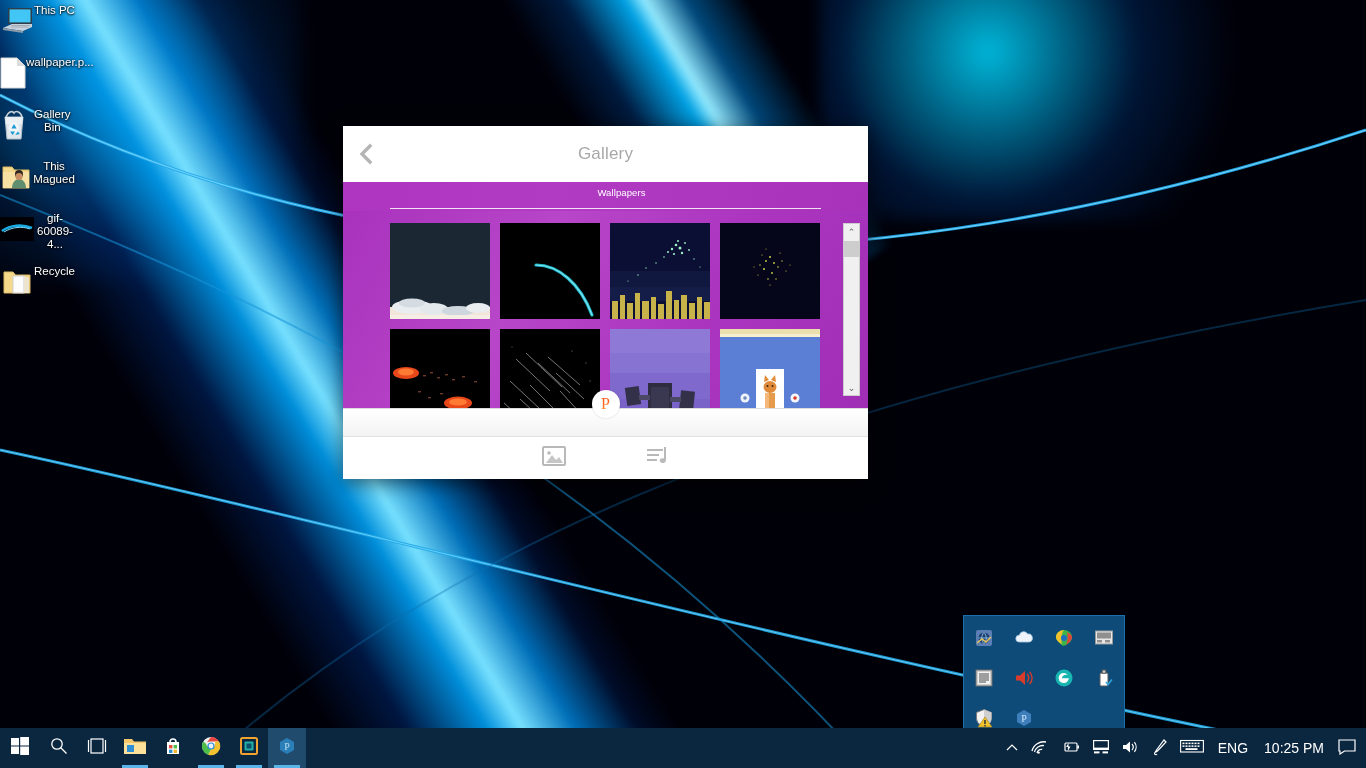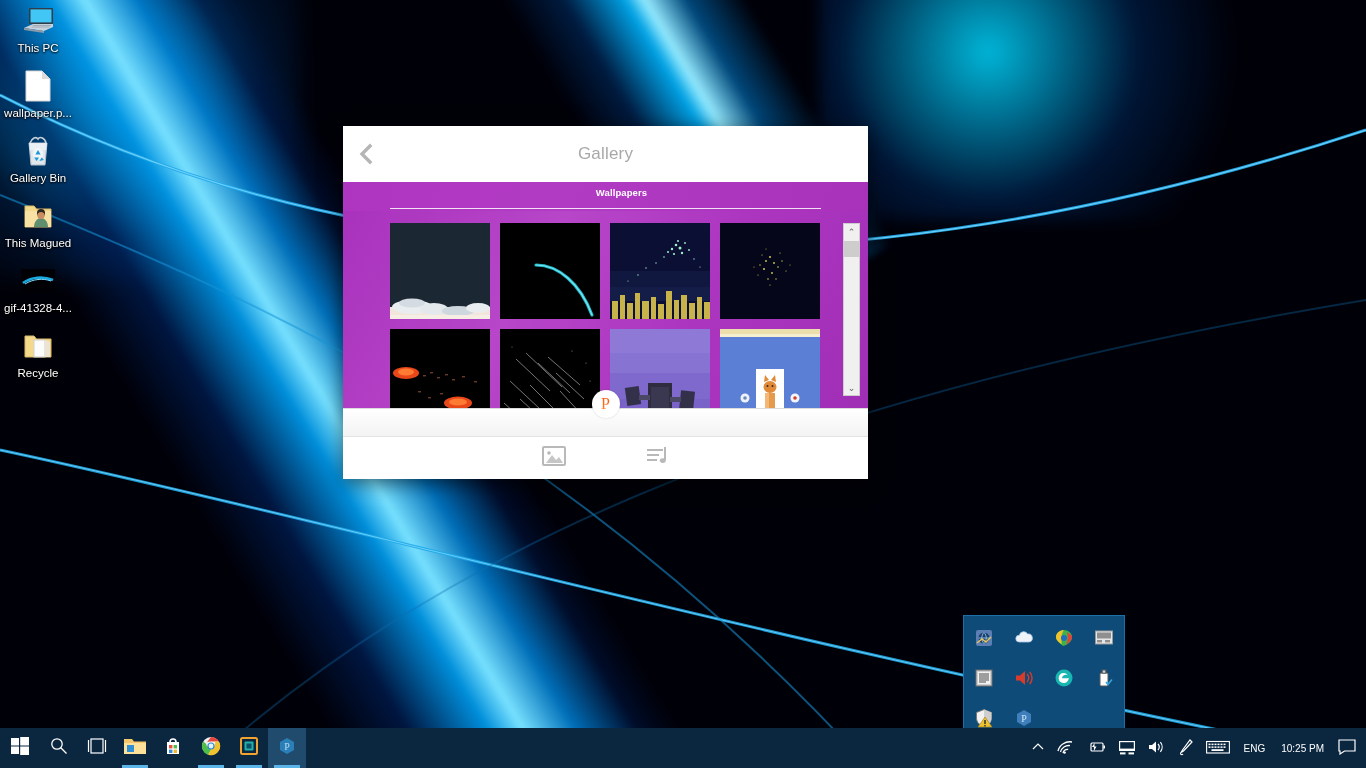--- a/index.html
+++ b/index.html
@@ -67,21 +67,21 @@
   .curve-svg { position: absolute; inset: 0; width: 1366px; height: 768px; }
 
   
   #desktop-icons {
     position: absolute; left: 0; top: 4px;
     width: 76px;
   }
   .desk-icon {
     width: 76px;
     margin-bottom: 14px;
-    display: flex; flex-direction: column; align-items: center;
+    display: flex; flex-direction: row; 
     text-align: center;
     cursor: default;
   }
   .desk-icon .glyph {
     width: 34px; height: 34px;
     display: flex; align-items: center; justify-content: center;
     margin-bottom: 4px;
   }
   .desk-icon .lbl {
     color: #fff;
@@ -127,21 +127,21 @@
     flex: 0 0 auto;
     height: 29px;
     background: linear-gradient(105deg, #ad35bf 0%, #b23bc4 40%, #a832b9 100%);
     position: relative;
   }
   .gw-tab {
     position: absolute; left: 0; right: 0; top: 5px;
     text-align: center;
     color: #fff;
     font-size: 9.5px;
-    font-weight: bold;
+    font-weight: normal;
     letter-spacing: 0.1px;
     cursor: pointer;
     padding-left: 32px;
   }
   .gw-tab-underline {
     position: absolute;
     left: 47px; right: 47px; bottom: 2px;
     height: 1px;
     background: rgba(255,255,255,0.85);
   }
@@ -281,21 +281,21 @@
   .tb-underline {
     position: absolute; bottom: 0; left: 6px; right: 6px;
     height: 3px; background: #5bb4e8;
   }
   .tb-spacer { flex: 1 1 auto; height: 40px; }
   .tb-right { display: flex; align-items: center; height: 40px; padding-right: 4px; }
   .tray-item {
     height: 40px;
     display: flex; align-items: center; justify-content: center;
     padding: 0 6px;
-    color: #fff; font-size: 10px;
+    color: #fff; font-size: 14px;
     cursor: pointer;
   }
   .tray-item.wide { padding: 0 8px; }
 </style>
 </head>
 <body>
 
 <div id="desktop">
   <div class="bg-layer">
     <div class="glow-corner"></div>
@@ -367,21 +367,21 @@
     </div>
 
     <div class="desk-icon">
       <div class="glyph">
         <svg width="34" height="24" viewBox="0 0 34 24">
           <rect width="34" height="24" fill="#000005"></rect>
           <path d="M2 14 C10 8 22 7 32 11" fill="none" stroke="#17a9e0" stroke-width="2.6"></path>
           <path d="M4 15 C12 10 22 9 30 12" fill="none" stroke="#7fdcff" stroke-width="1"></path>
         </svg>
       </div>
-      <div class="lbl">gif-41328-4...</div>
+      <div class="lbl">gif-60089-4...</div>
     </div>
 
     <div class="desk-icon">
       <div class="glyph">
         <svg width="32" height="30" viewBox="0 0 32 30">
           <path d="M3 5 h9 l2.5 3 h14.5 v18 h-26 Z" fill="#f5d98a" stroke="#d8b866"></path>
           <rect x="12" y="9" width="11" height="17" fill="#fcfcfc" stroke="#cfcfcf"></rect>
           <path d="M23 9 l5 2 v15 l-5 0 Z" fill="#ece4cf"></path>
         </svg>
       </div>

